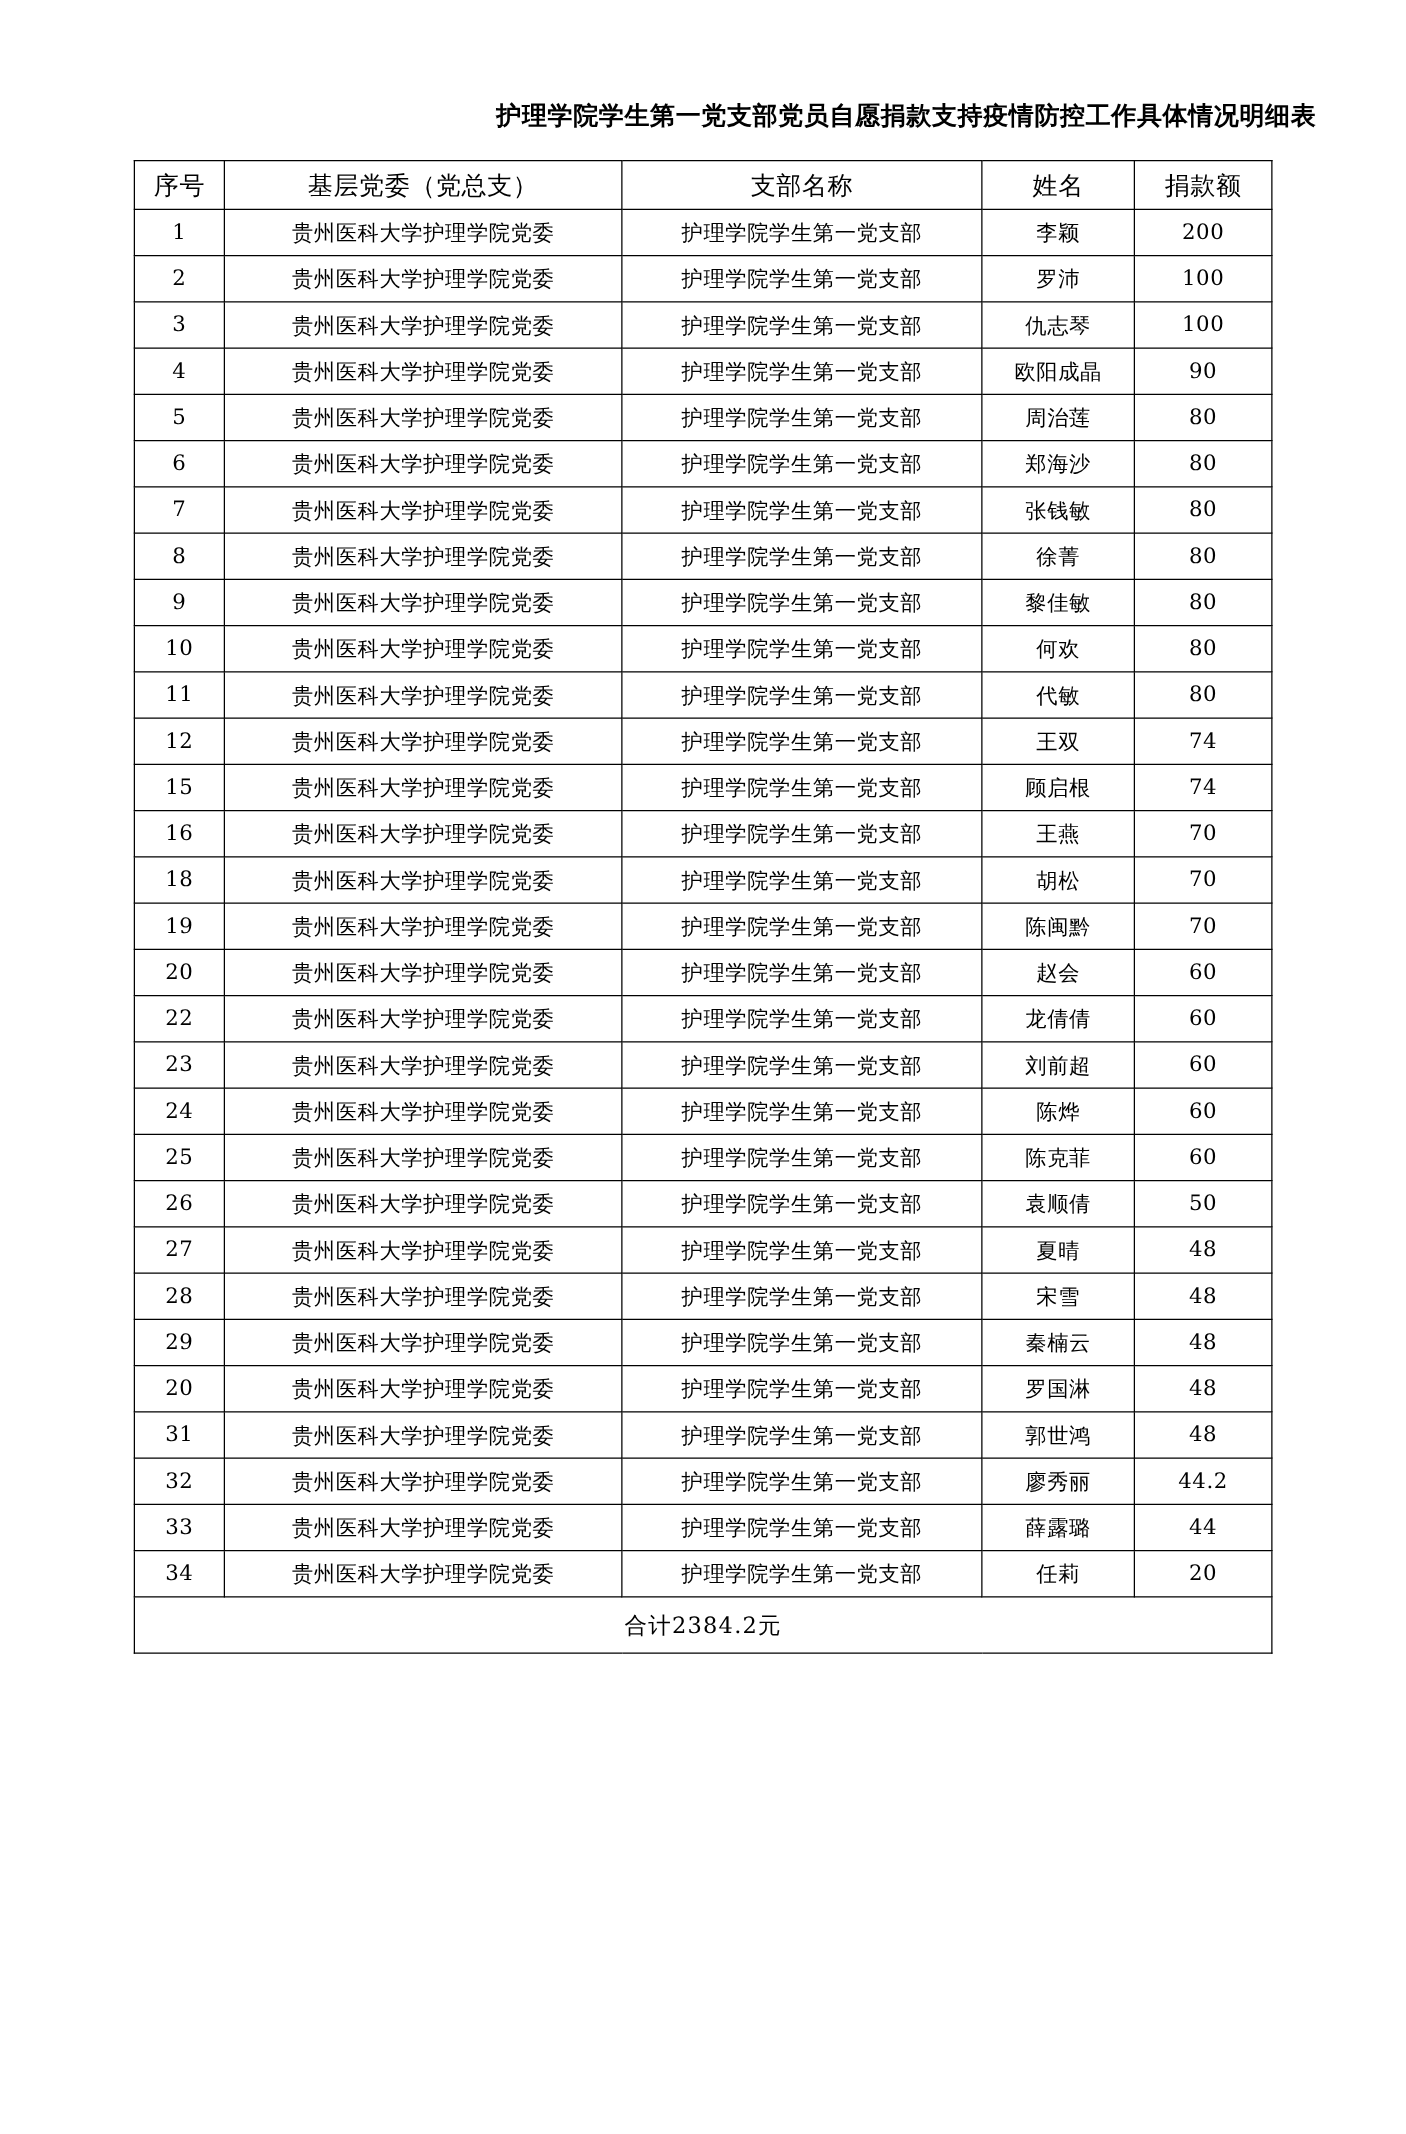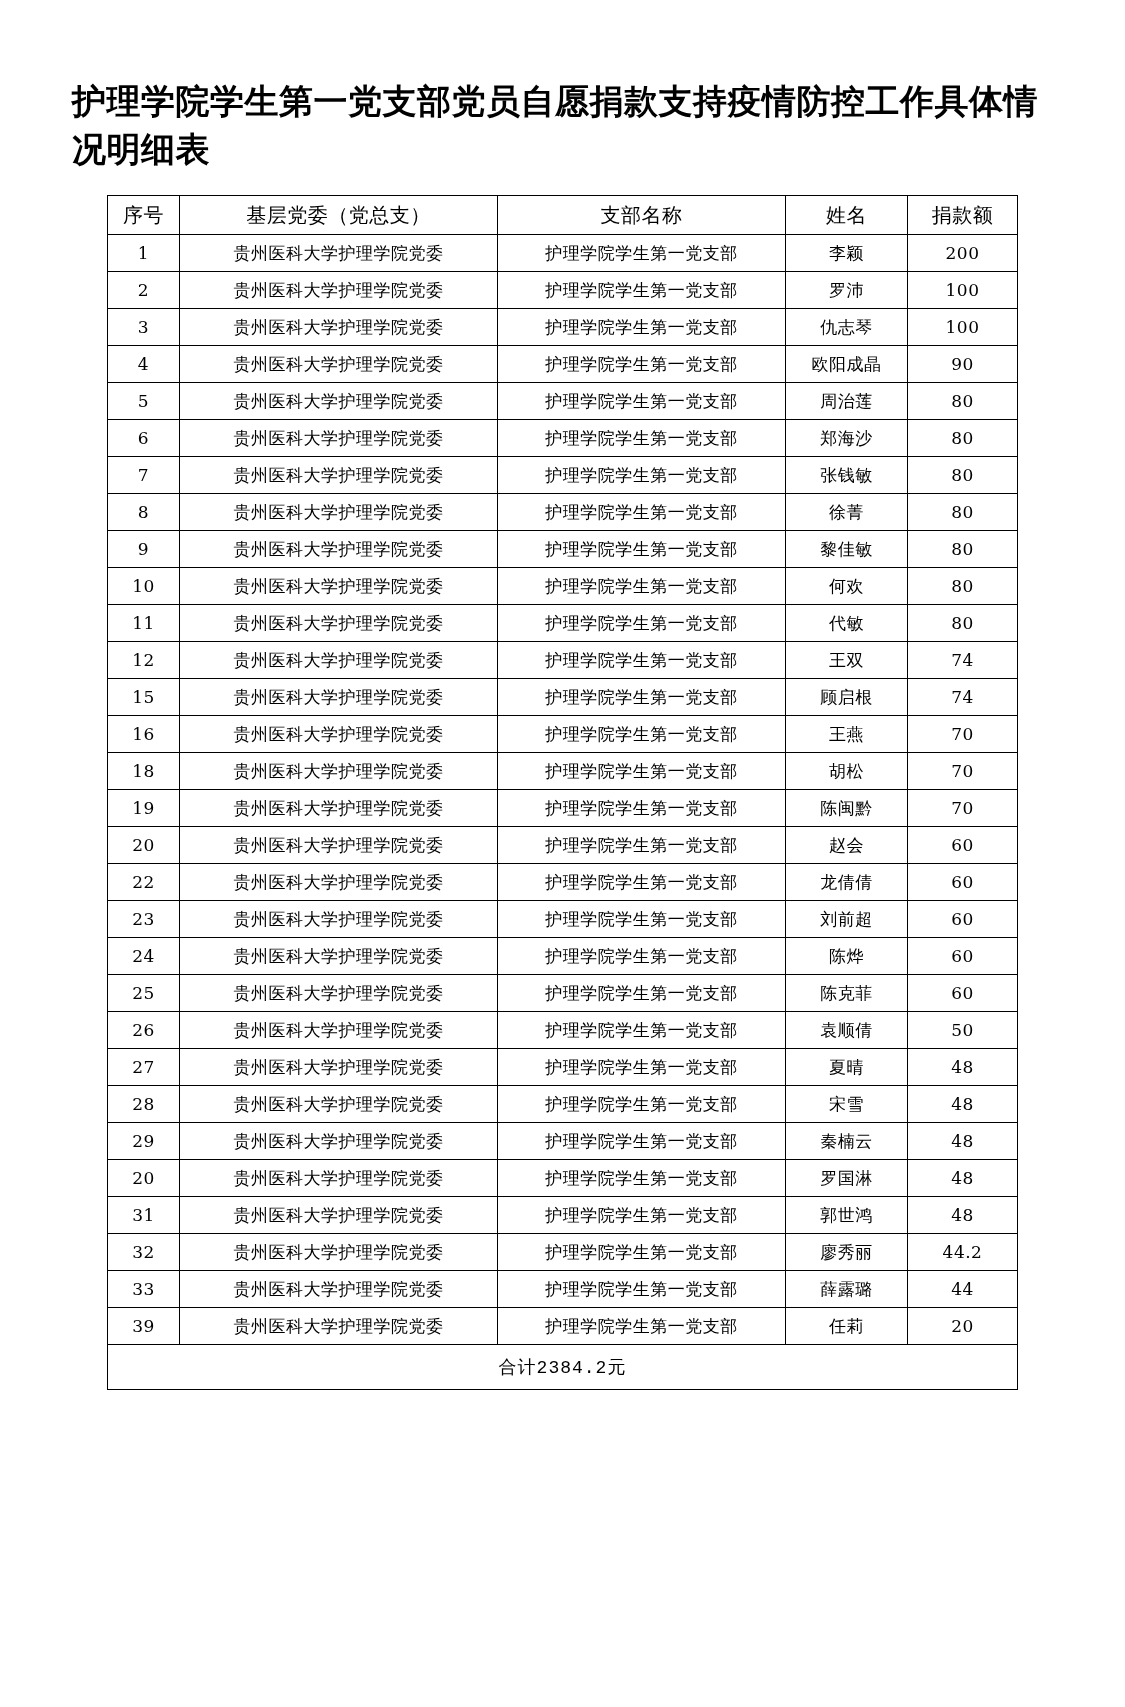--- a/index.html
+++ b/index.html
@@ -15,22 +15,22 @@
     -webkit-font-smoothing: antialiased;
   }
   .page {
     width: 1125px;
     height: 1707px;
     box-sizing: border-box;
     padding: 78px 72px 0 72px;
     position: relative;
   }
   .doc-title {
-    text-align: left;
-    font-size: 34px;
+    text-align: right;
+    font-size: 20px;
     font-weight: bold;
     letter-spacing: 0.5px;
     line-height: 1.4;
     margin: 0 0 22px 0;
     font-family: "DejaVu Serif", "Liberation Serif", serif;
   }
   table.donation-table {
     border-collapse: collapse;
     width: 910px;
     margin: 0 auto;
@@ -59,21 +59,20 @@
   col.c-branch { width: 288px; }
   col.c-name { width: 122px; }
   col.c-amount { width: 110px; }
 
   td.cell-index { font-size: 16px; }
   td.cell-amount { font-size: 16px; letter-spacing: 0.5px; }
   tr.total-row td {
     font-size: 18px;
     letter-spacing: 1px;
     height: 44px;
-    font-family: Liberation Mono, monospace;
   }
 </style>
 </head>
 <body>
 
 <div class="page">
 
   <h1 class="doc-title">护理学院学生第一党支部党员自愿捐款支持疫情防控工作具体情况明细表</h1>
 
   <table class="donation-table">
@@ -291,21 +290,21 @@
           <td class="cell-amount">44.2</td>
         </tr>
         <tr>
           <td class="cell-index">33</td>
           <td class="cell-committee">贵州医科大学护理学院党委</td>
           <td class="cell-branch">护理学院学生第一党支部</td>
           <td class="cell-name">薛露璐</td>
           <td class="cell-amount">44</td>
         </tr>
         <tr>
-          <td class="cell-index">39</td>
+          <td class="cell-index">34</td>
           <td class="cell-committee">贵州医科大学护理学院党委</td>
           <td class="cell-branch">护理学院学生第一党支部</td>
           <td class="cell-name">任莉</td>
           <td class="cell-amount">20</td>
         </tr>
       </tbody>
     <tfoot>
       <tr class="total-row">
         <td colspan="5">合计2384.2元</td>
       </tr>

